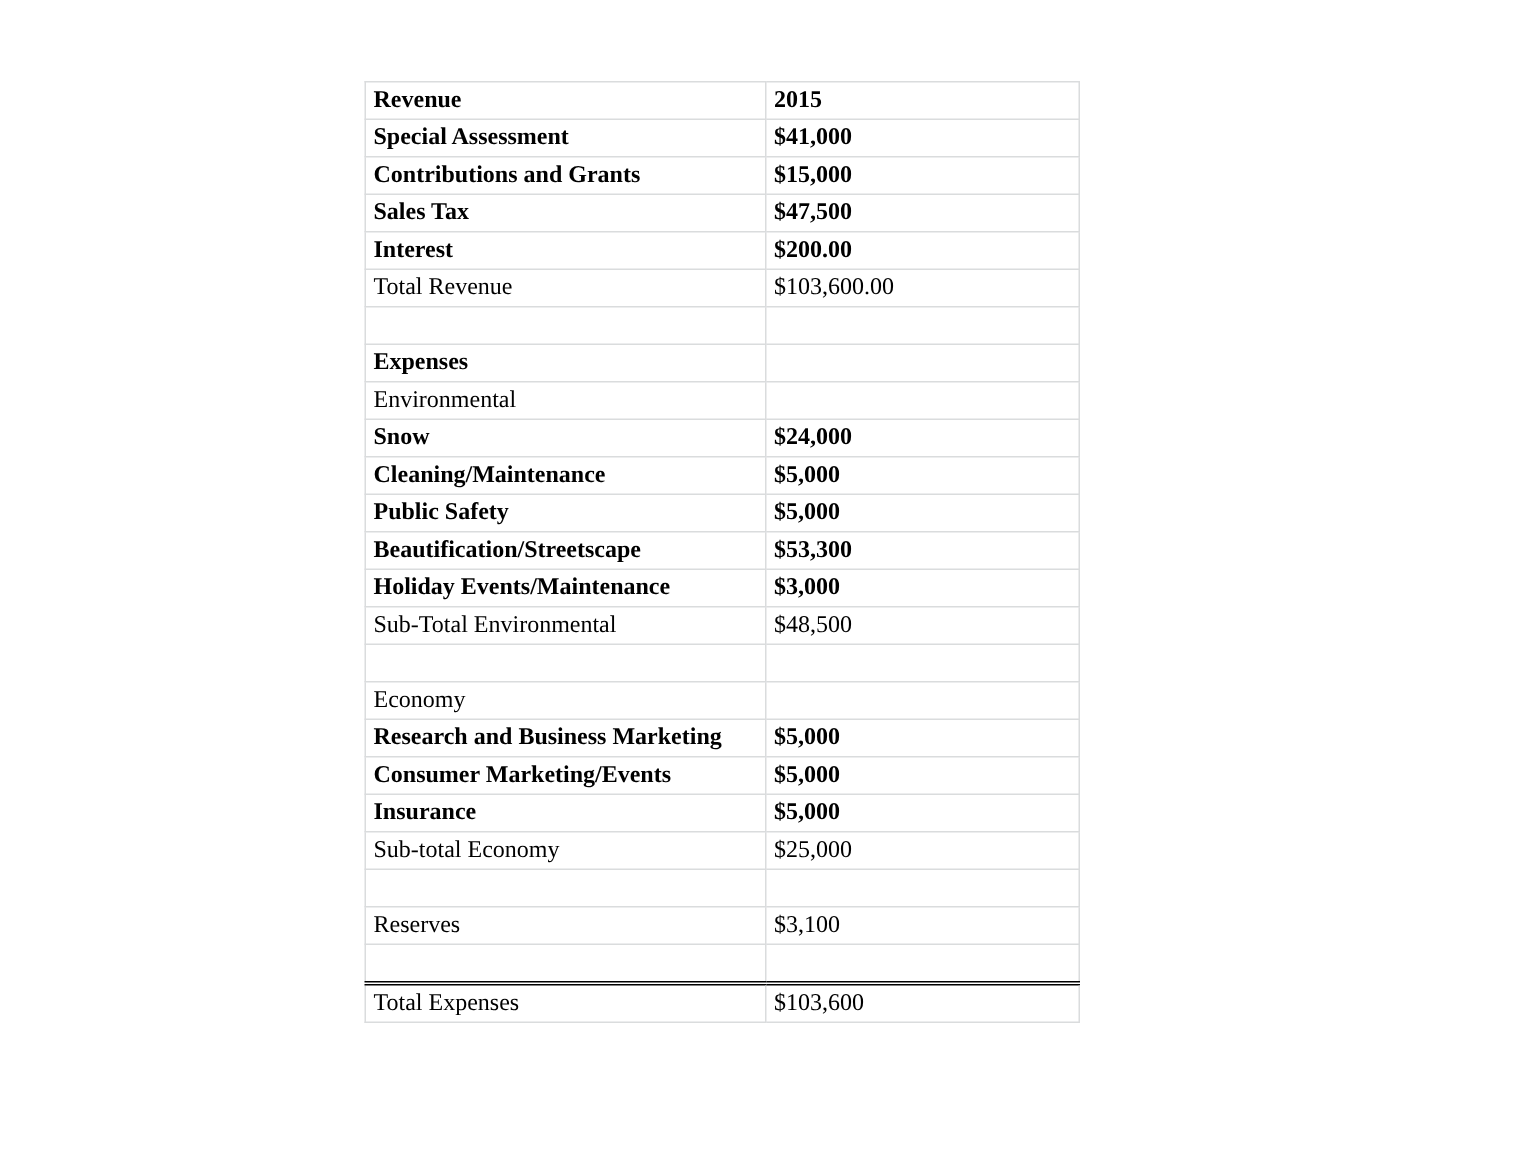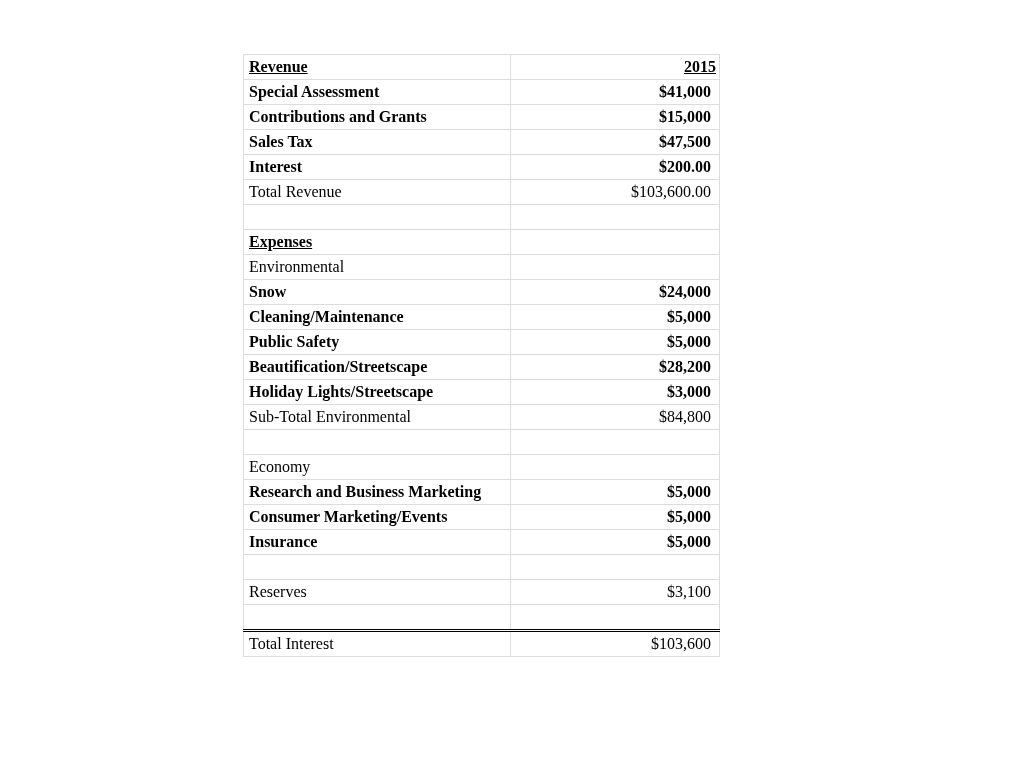--- a/index.html
+++ b/index.html
@@ -4,23 +4,23 @@
 <style>
   html, body { margin: 0; padding: 0; background: #ffffff; }
   body { width: 1024px; height: 768px; position: relative; overflow: hidden;
          font-family: "Liberation Serif", "DejaVu Serif", serif; color: #000; }
   #sheet { position: absolute; left: 243px; top: 54px; border-collapse: collapse;
            table-layout: fixed; }
   #sheet col.c1 { width: 267px; }
   #sheet col.c2 { width: 209px; }
   #sheet td { height: 24px; padding: 0 8px 0 5px; border: 1px solid #dadcdd;
               font-size: 16px; line-height: 24px; white-space: nowrap; overflow: hidden; font-weight: bold; }
-  #sheet td.amt { text-align: right; }
+  #sheet td.amt { text-align: left; }
   #sheet tr.bold td { font-weight: normal; }
-  #sheet td.under { text-decoration: underline; font-weight: bold; margin-top: 39px; }
+  #sheet td.under { font-weight: bold; margin-top: 39px; }
   #sheet tr.topline td { border-top: 1.5px solid #000; }
   #sheet tr.dbltop td { border-top: 3px double #000; }
   #sheet td.hdr-year { padding-right: 3px; }
 </style>
 </head>
 <body>
 
 <table id="sheet">
   <colgroup>
       <col class="c1">
@@ -70,29 +70,29 @@
     <tr>
       <td>Cleaning/Maintenance</td>
       <td class="amt">$5,000</td>
     </tr>
     <tr>
       <td>Public Safety</td>
       <td class="amt">$5,000</td>
     </tr>
     <tr>
       <td>Beautification/Streetscape</td>
-      <td class="amt">$28,200</td>
+      <td class="amt">$53,300</td>
     </tr>
     <tr>
-      <td>Holiday Lights/Streetscape</td>
+      <td>Holiday Events/Maintenance</td>
       <td class="amt">$3,000</td>
     </tr>
     <tr class="bold topline">
       <td>Sub-Total Environmental</td>
-      <td class="amt">$84,800</td>
+      <td class="amt">$48,500</td>
     </tr>
     <tr>
       <td></td>
       <td></td>
     </tr>
     <tr class="bold">
       <td>Economy</td>
       <td></td>
     </tr>
     <tr>
@@ -100,30 +100,34 @@
       <td class="amt">$5,000</td>
     </tr>
     <tr>
       <td>Consumer Marketing/Events</td>
       <td class="amt">$5,000</td>
     </tr>
     <tr>
       <td>Insurance</td>
       <td class="amt">$5,000</td>
     </tr>
+    <tr class="bold topline">
+      <td>Sub-total Economy</td>
+      <td class="amt">$25,000</td>
+    </tr>
     <tr>
       <td></td>
       <td></td>
     </tr>
     <tr class="bold">
       <td>Reserves</td>
       <td class="amt">$3,100</td>
     </tr>
     <tr>
       <td></td>
       <td></td>
     </tr>
     <tr class="bold dbltop">
-      <td>Total Interest</td>
+      <td>Total Expenses</td>
       <td class="amt">$103,600</td>
     </tr>
   </tbody>
 </table>
 
 </body></html>

